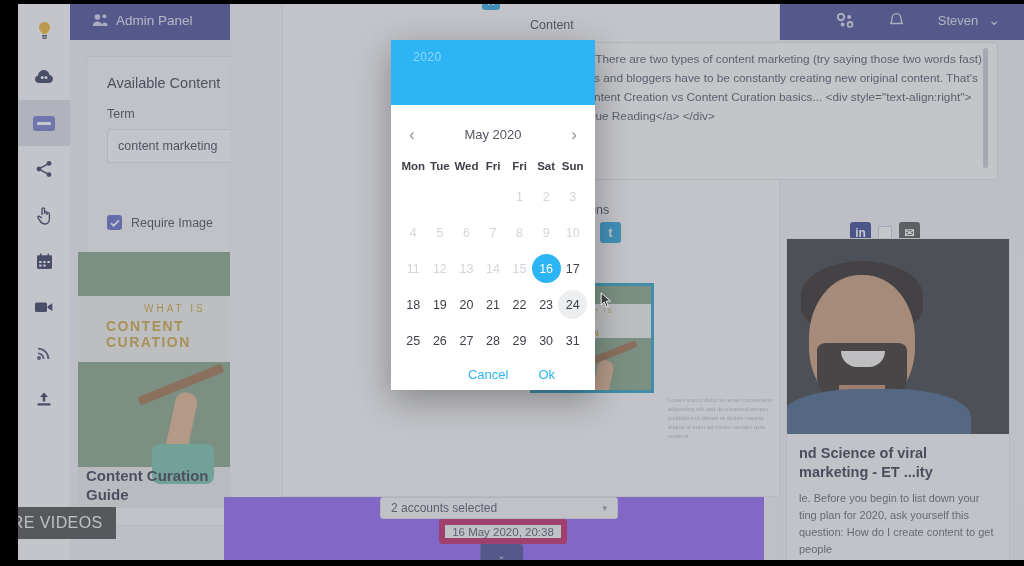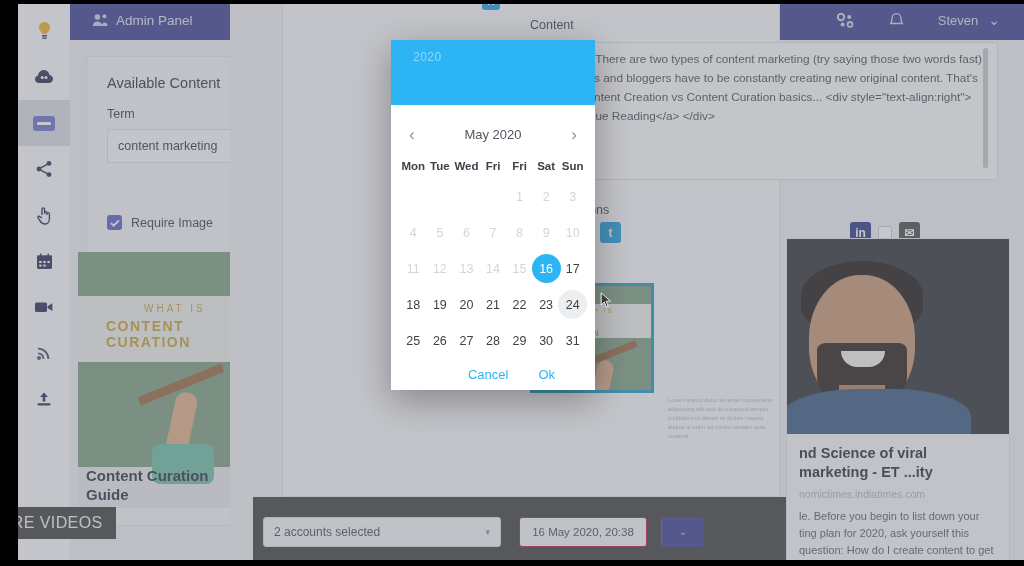--- a/index.html
+++ b/index.html
@@ -166,35 +166,35 @@
   .th-t2 { position:absolute; left:12px; top:32px; font-size:9px; letter-spacing:1px; color:#c8a33a; font-weight:bold;}
   .th-scope { position:absolute; left:40px; top:66px; width:66px; height:7px; background:#9a6a42; transform:rotate(-22deg); border-radius:2px;}
   .th-arm { position:absolute; left:62px; top:74px; width:16px; height:40px; background:#e0b08a; border-radius:8px; transform:rotate(12deg);}
   .th2-u { position:absolute; left:14px; top:10px; font-size:30px; font-weight:bold; color:#eaf3ee;}
   .th2-plus { position:absolute; left:54px; top:12px; font-size:26px; font-weight:bold; color:#eaf3ee;}
   .th2-sub { position:absolute; left:10px; top:52px; width:108px; font-size:7px; font-weight:bold; color:#e6efe9; line-height:1.4;}
   .thumb-caption { position:absolute; left:438px; top:396px; width:108px; font-size:6px; color:#b5b8c2; line-height:1.5;}
 
   
   .cmp-bottom {
-    position:absolute; left:253px; top:497px;
+    position:absolute; left:224px; top:497px;
     width:540px; height:69px;
-    background:#404040;
-    display:flex; align-items:center;
+    background:#8b5cf6;
+    display:flex; align-items:center;flex-direction:column;
   }
   .accounts-sel {
     margin-left:10px; width:238px; height:30px;
     border:1px solid #dcdce4; background:#f7f7fa; border-radius:3px;
     display:flex; align-items:center; padding:0 10px;
     font-size:12px; color:#474a5c;
   }
   .accounts-sel .car { margin-left:auto; color:#8b8e9d; font-size:9px;}
   .date-field {
     margin-left:18px; width:128px; height:30px;
-    border:1px solid #be185d; background:#f7f7fa; border-radius:3px;
+    border:6px solid #be185d; background:#f7f7fa; border-radius:3px;
     display:flex; align-items:center; justify-content:center;
     font-size:11.5px; color:#474a5c;
   }
   .sched {
     margin-left:14px; height:30px; display:flex; align-items:stretch;
     border-radius:3px; overflow:hidden; background:#3d4191;
   }
   .sched .main { width:105px; display:flex; align-items:center; justify-content:center; color:#dcdcee; font-size:12.5px;}
   .sched .div { width:1px; background:#575ca8;}
   .sched .caret { width:42px; display:flex; align-items:center; justify-content:center; color:#c6c6e0; font-size:10px;}
@@ -510,21 +510,20 @@
     <div class="right-card">
       <div class="rc-photo">
         <div class="rc-hair"></div>
         <div class="rc-face"></div>
         <div class="rc-beard"></div>
         <div class="rc-smile"></div>
         <div class="rc-neck"></div>
         <div class="rc-shirt"></div>
       </div>
       <div class="rc-title">nd Science of viral marketing - ET ...ity</div>
-      <div class="rc-link">nomictimes.indiatimes.com</div>
       <div class="rc-body">le. Before you begin to list down your ting plan for 2020, ask yourself this question: How do I create content to get people</div>
     </div>
 
     <div class="more-videos">ORE VIDEOS</div>
   </div>
 
   <div class="scrim"></div>
 
   <div class="picker">
     <div class="pk-head">

